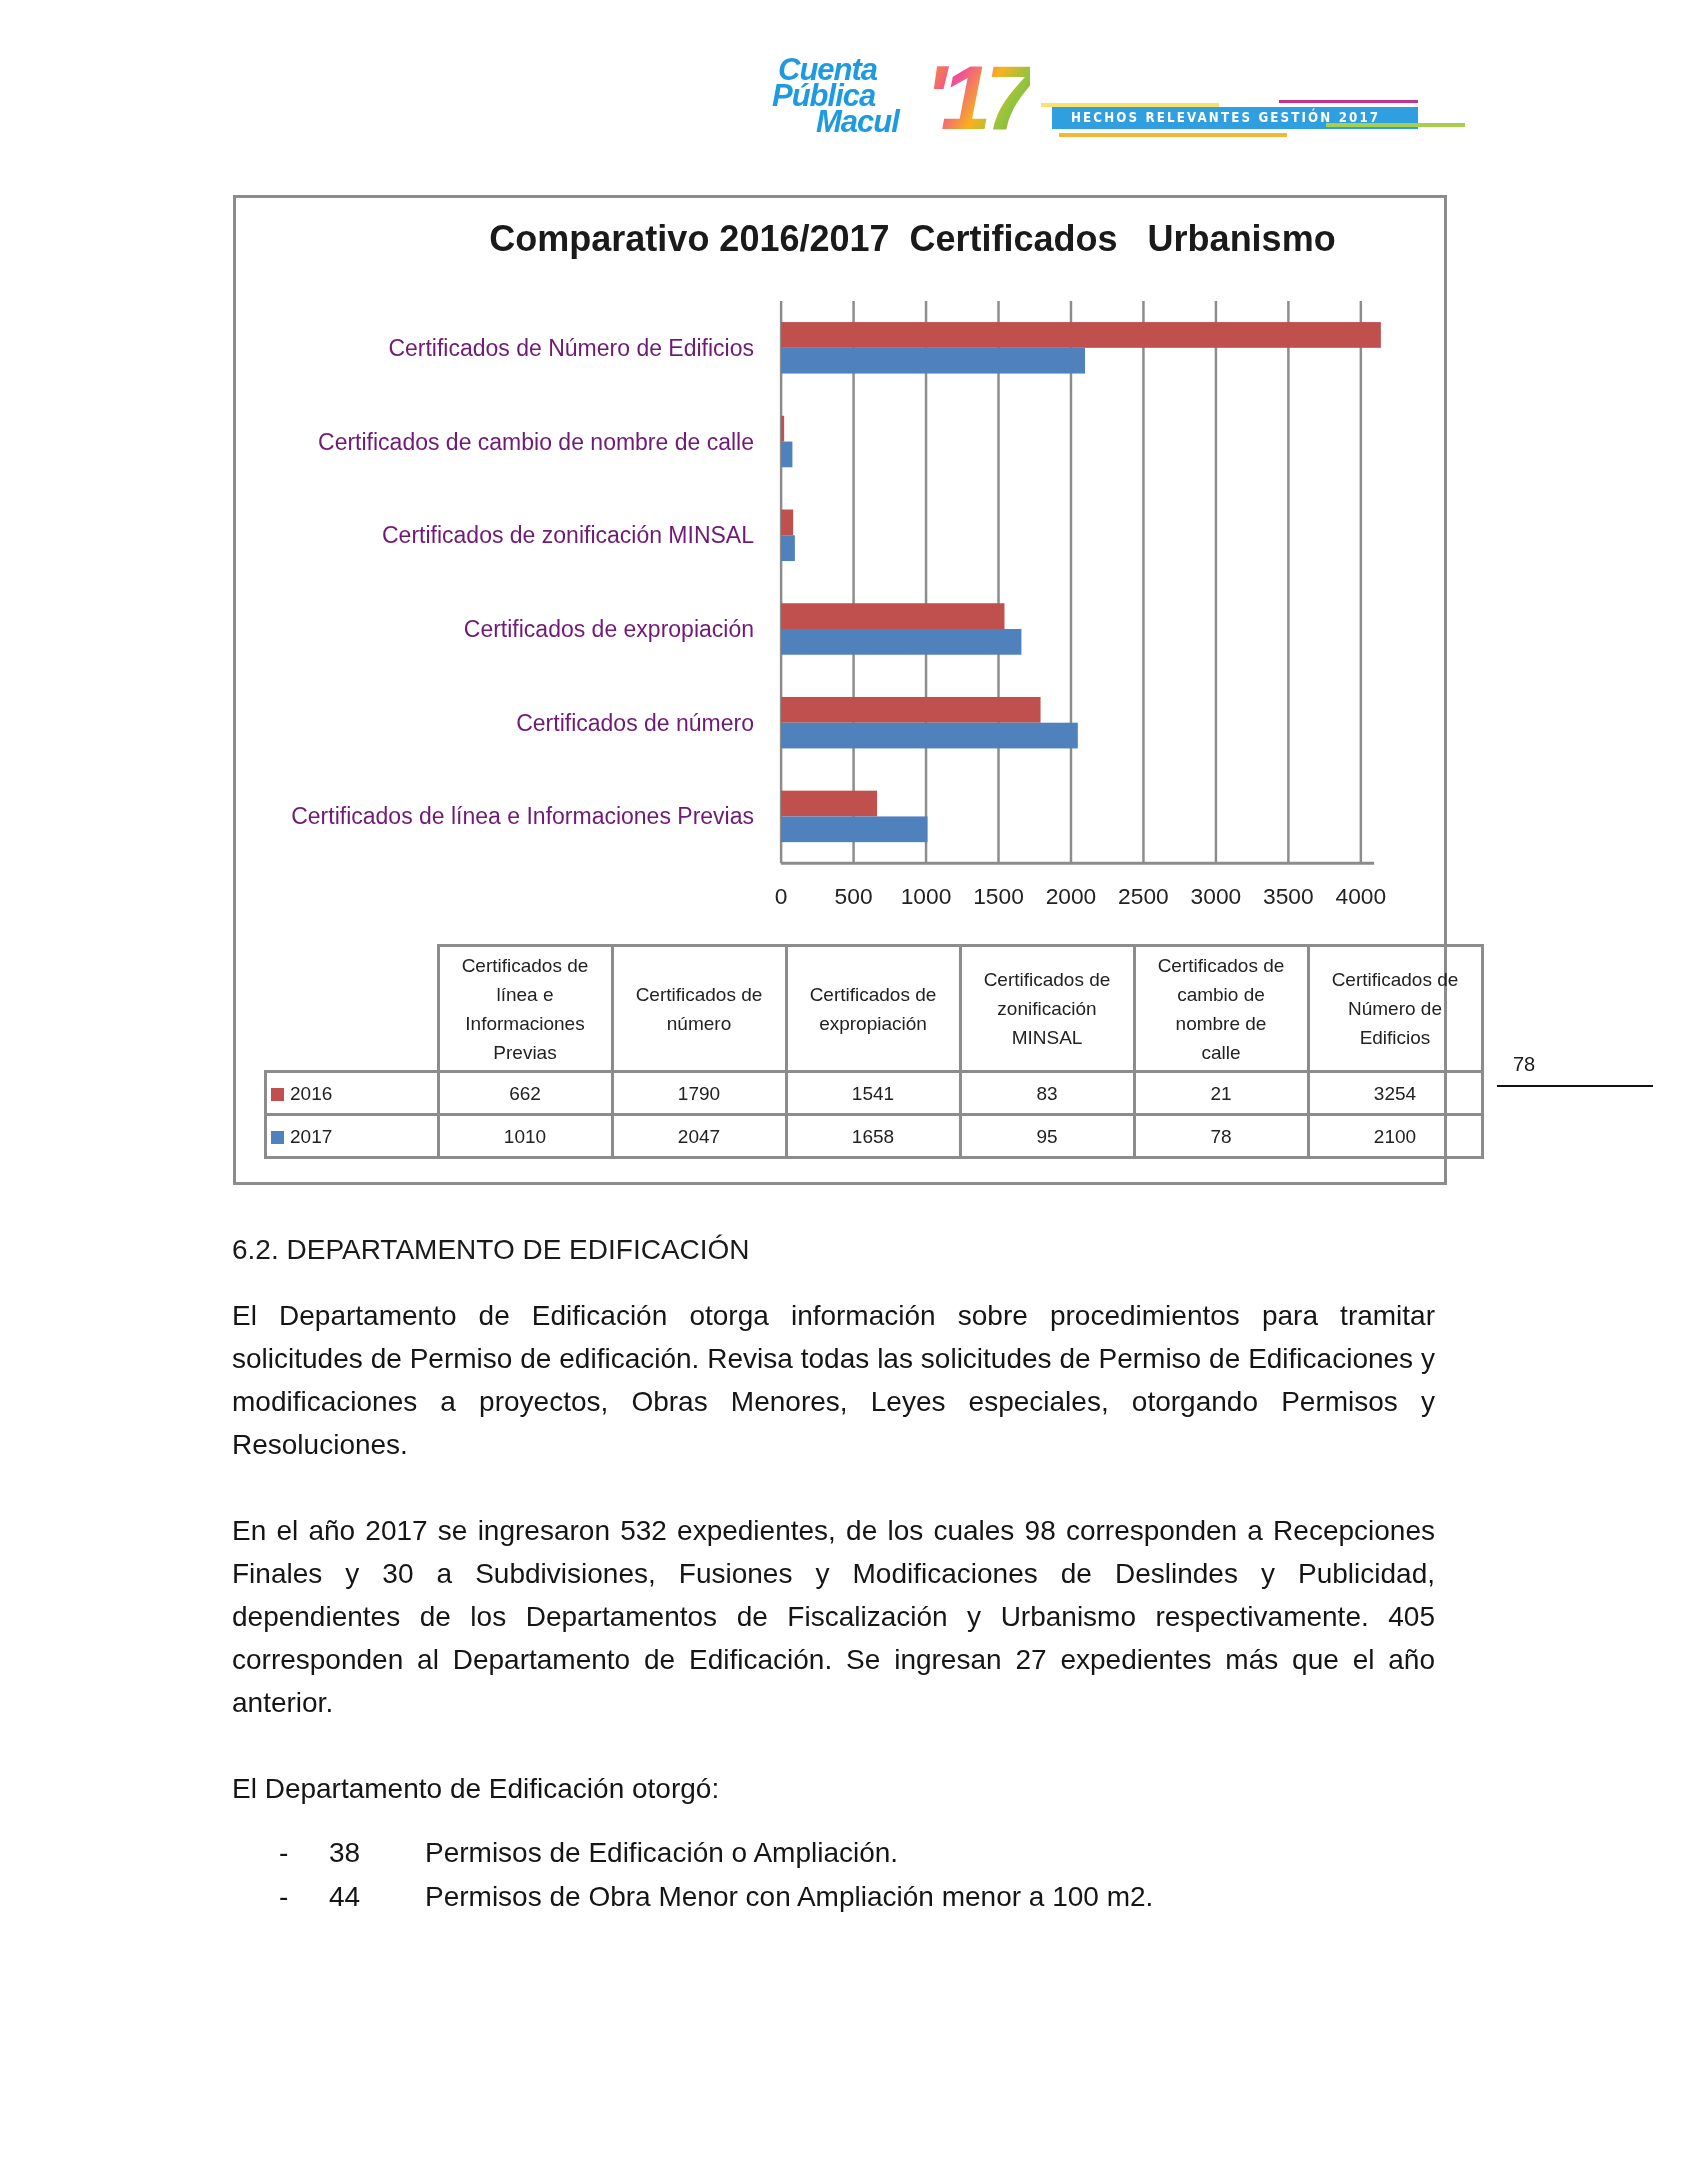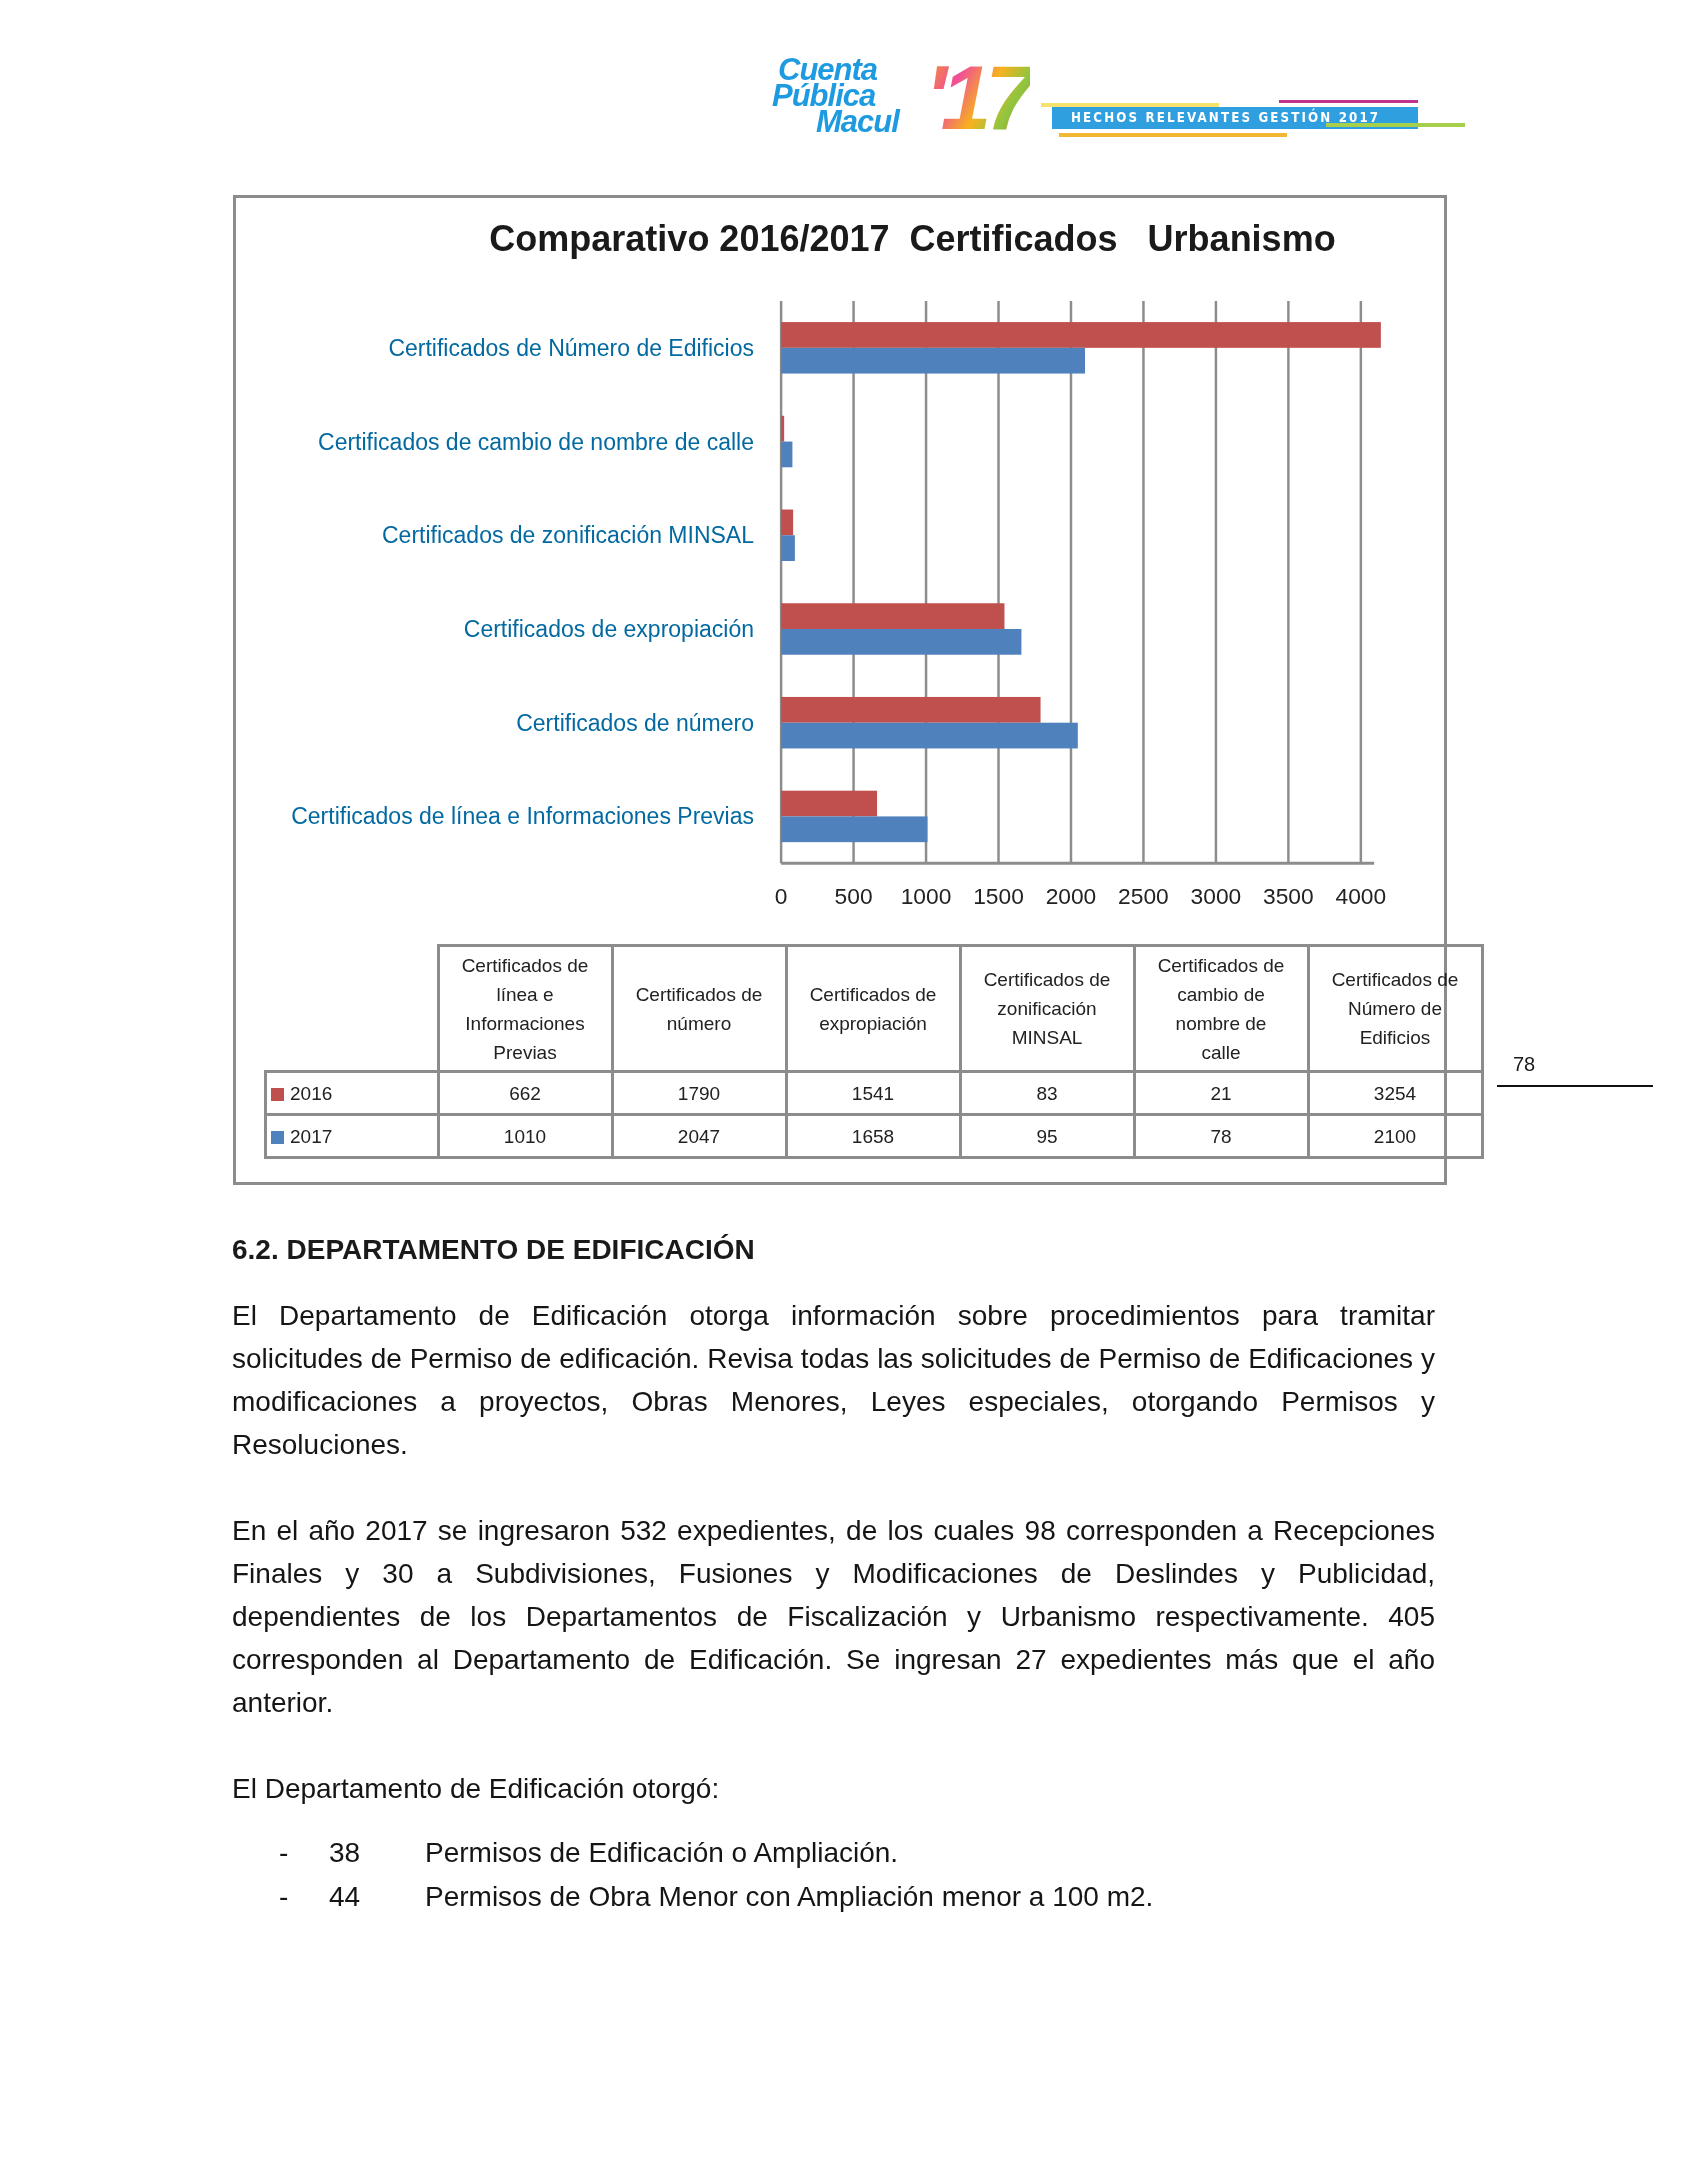--- a/index.html
+++ b/index.html
@@ -18,39 +18,39 @@
   .logo-band { position:absolute; left:280px; top:53px; width:366px; height:22px; background:#2f9fe0; }
   .logo-band-text { position:absolute; left:299px; top:55px; color:#ffffff; font-weight:bold; font-size:14px;
                     letter-spacing:2.5px; font-family:"DejaVu Sans", sans-serif; transform:scaleX(0.85); transform-origin:left; white-space:nowrap; }
   .stripe { position:absouter; position:absolute; height:4px; }
 
   
   #chart-box { left:233px; top:195px; width:1214px; height:990px; border:3px solid #8c8c8c; box-sizing:border-box; background:#fff; }
   #chart-title { left:233px; top:218px; width:1359px; text-align:center; font-weight:bold; font-size:36px;
                  font-family:"Liberation Sans", sans-serif; letter-spacing:0px; white-space:pre; }
   #plot { left:0; top:0; width:1683px; height:2178px; }
-  .cat-label { position:absolute; right:929px; font-size:23px; color:#0369a1; white-space:nowrap; transform:translateY(-50%); }
+  .cat-label { position:absolute; right:929px; font-size:23px; color:#701a75; white-space:nowrap; transform:translateY(-50%); }
   .tick-label { font-size:23px; fill:#222; font-family:"Liberation Sans", sans-serif; }
 
   
   #data-table { position:absolute; left:264px; top:944px; border-collapse:collapse; font-size:19px; color:#222; }
   #data-table td { border:3px solid #8c8c8c; text-align:center; vertical-align:middle; padding:0; line-height:29px; }
   #data-table td.blank { border-top:none; border-left:none; }
   #data-table tr.head td { height:123px; width:171px; }
   #data-table tr.val td { height:40px; }
   .legend-cell { text-align:left !important; padding-left:4px !important; width:91px; white-space:nowrap;margin-top:36px; }
   .swatch { display:inline-block; width:13px; height:13px; margin-right:6px; vertical-align:middle; }
 
   
   #page-num { left:1513px; top:1053px; font-size:20px; font-family:"Liberation Sans", sans-serif; }
   #page-line { left:1497px; top:1085px; width:156px; height:2px; background:#111; }
 
   
   .txt { position:absolute; left:232px; width:1203px; font-size:28px; line-height:43px; text-align:justify; color:#151515; }
-  #sec-heading { left:232px; top:1234px; font-size:28px; font-weight:bold; }
+  #sec-heading { left:232px; top:1234px; font-size:28px; font-weight:normal; }
   .bullet { position:absolute; font-size:28px; color:#151515; white-space:nowrap; }
 </style>
 </head>
 <body>
 
 <div id="logo" class="abs">
   <span class="logo-word" style="left:6px;top:2px;">Cuenta</span>
   <span class="logo-word" style="left:0px;top:28px;">Pública</span>
   <span class="logo-word" style="left:44px;top:54px;">Macul</span>
   <span class="logo-17">'17</span>

